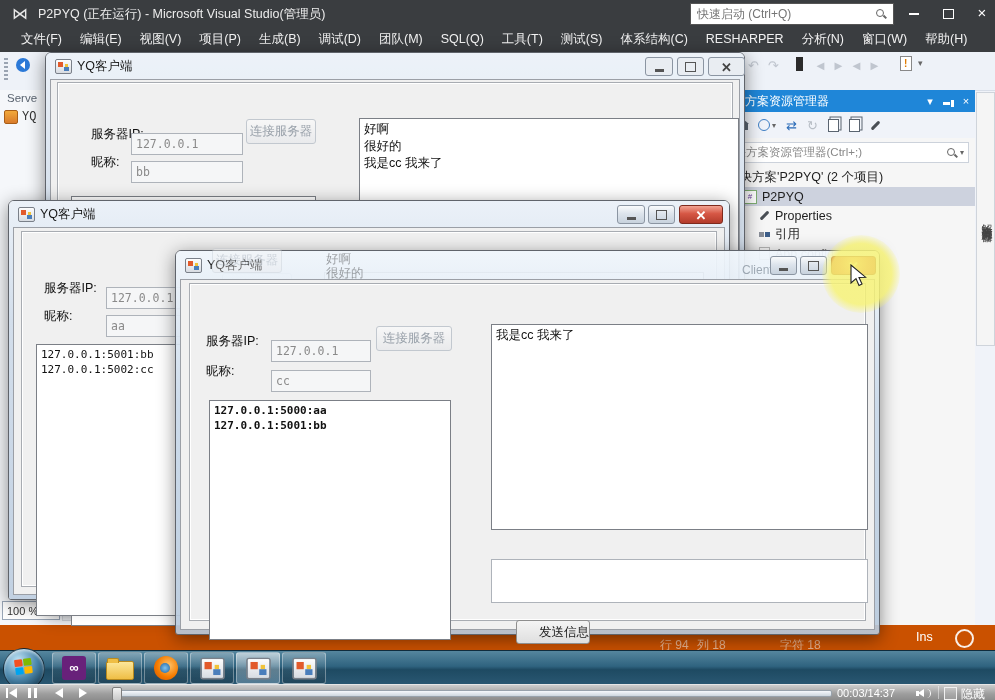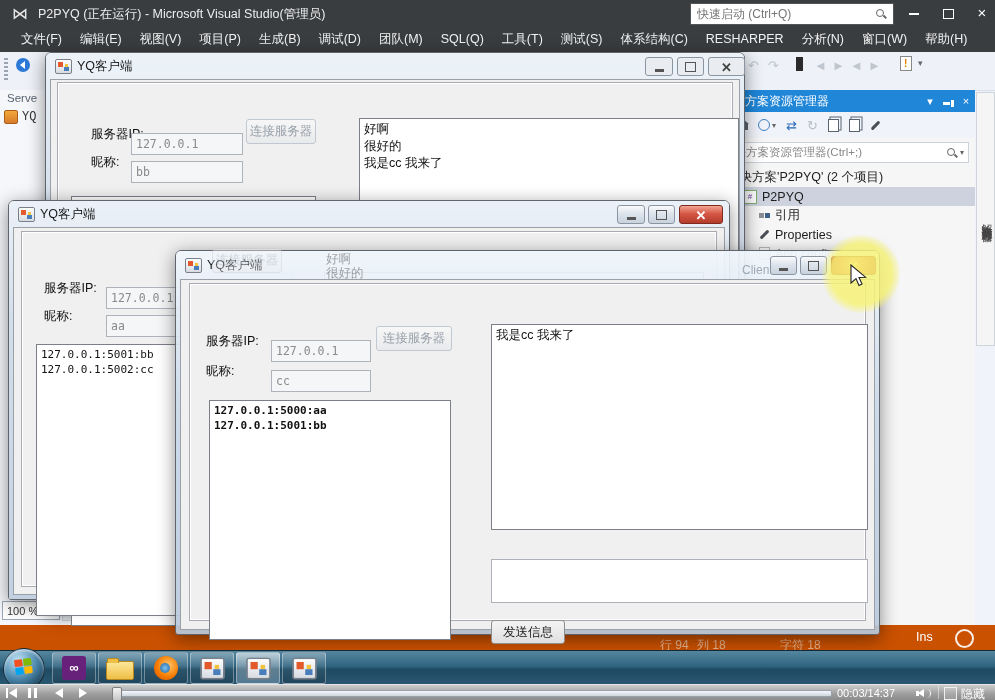--- a/index.html
+++ b/index.html
@@ -109,21 +109,21 @@
   .wbtn.close-red{background:linear-gradient(#F2A494,#D65745 45%,#B33B2B);border-color:#7E2A1E;color:#fff;}
   .wbtn.close-hot{background:radial-gradient(circle at 50% 40%,#F7B465,#E2603A 60%,#C9401E);border-color:#8E3114;color:#F8F4A0;}
   .x-glyph{font-size:13px;font-weight:bold;line-height:17px;}
   .flabel{position:absolute;font-size:12.5px;color:#111;white-space:nowrap;}
   .tbox{position:absolute;background:#F5F6F7;border:1px solid #AEB3BA;box-sizing:border-box;margin-top:13px;}
   .tbox input{width:100%;height:100%;border:none;outline:none;background:transparent;color:#8A8A8A;
      font-size:11.5px;font-family:"DejaVu Sans Mono",monospace;padding:0 4px;box-sizing:border-box;}
   .btn-dis{position:absolute;background:linear-gradient(#F7F7F7,#E9EAEC);border:1px solid #C2C8CF;border-radius:3px;
      color:#9AA2AB;font-size:12.5px;text-align:center;box-sizing:border-box;}
   .btn-en{position:absolute;background:linear-gradient(#F4F4F4,#DFDFDF);border:1px solid #8E8E8E;border-radius:3px;
-     color:#1A1A1A;font-size:12.5px;text-align:center;box-sizing:border-box;}
+     color:#1A1A1A;font-size:12.5px;text-align:right;box-sizing:border-box;margin-left:25px;}
   .listbox{position:absolute;background:#fff;border:1px solid #7B7F86;box-sizing:border-box;
      font-family:"DejaVu Sans Mono",monospace;font-size:11px;line-height:15px;color:#111;
      padding:2px 4px;white-space:pre-line;overflow:hidden;}
   .chatbox{position:absolute;background:#fff;border:1px solid #7B7F86;box-sizing:border-box;
      font-size:12.5px;line-height:17px;color:#111;padding:2px 4px;white-space:pre-line;overflow:hidden;}
   .ghost{position:absolute;opacity:0.38;pointer-events:none;}
   
   .click-glow{left:822px;top:235px;width:78px;height:78px;border-radius:50%;
      background:radial-gradient(circle,rgba(247,243,120,0.85) 55%,rgba(247,243,120,0) 74%);}
 </style>
@@ -225,29 +225,29 @@
     </div>
     <div class="se-tree">
       <div class="se-row" style="padding-left:14px;">
         <span>解决方案'P2PYQ' (2 个项目)</span>
       </div>
       <div class="se-row" style="padding-left:30px;background:#CDD2DE;">
         <span class="cs-proj-ic">#</span>
         <span>P2PYQ</span>
       </div>
       <div class="se-row" style="padding-left:46px;">
+        <span class="wrench-ic"></span>
+        <span>Properties</span>
+      </div>
+      <div class="se-row" style="padding-left:46px;">
         <span class="ref-ic">
             <i></i>
             <i></i>
           </span>
         <span>引用</span>
-      </div>
-      <div class="se-row" style="padding-left:46px;">
-        <span class="wrench-ic"></span>
-        <span>Properties</span>
       </div>
       <div class="se-row" style="padding-left:46px;opacity:.55;">
         <span style="width:9px;height:11px;border:1px solid #888;background:#fff;display:inline-block;"></span>
         <span>App.config</span>
       </div>
     </div>
   </div>
   <div class="abs vtab">解决方案资源管理器</div>
 
   <div class="abs statusbar">

